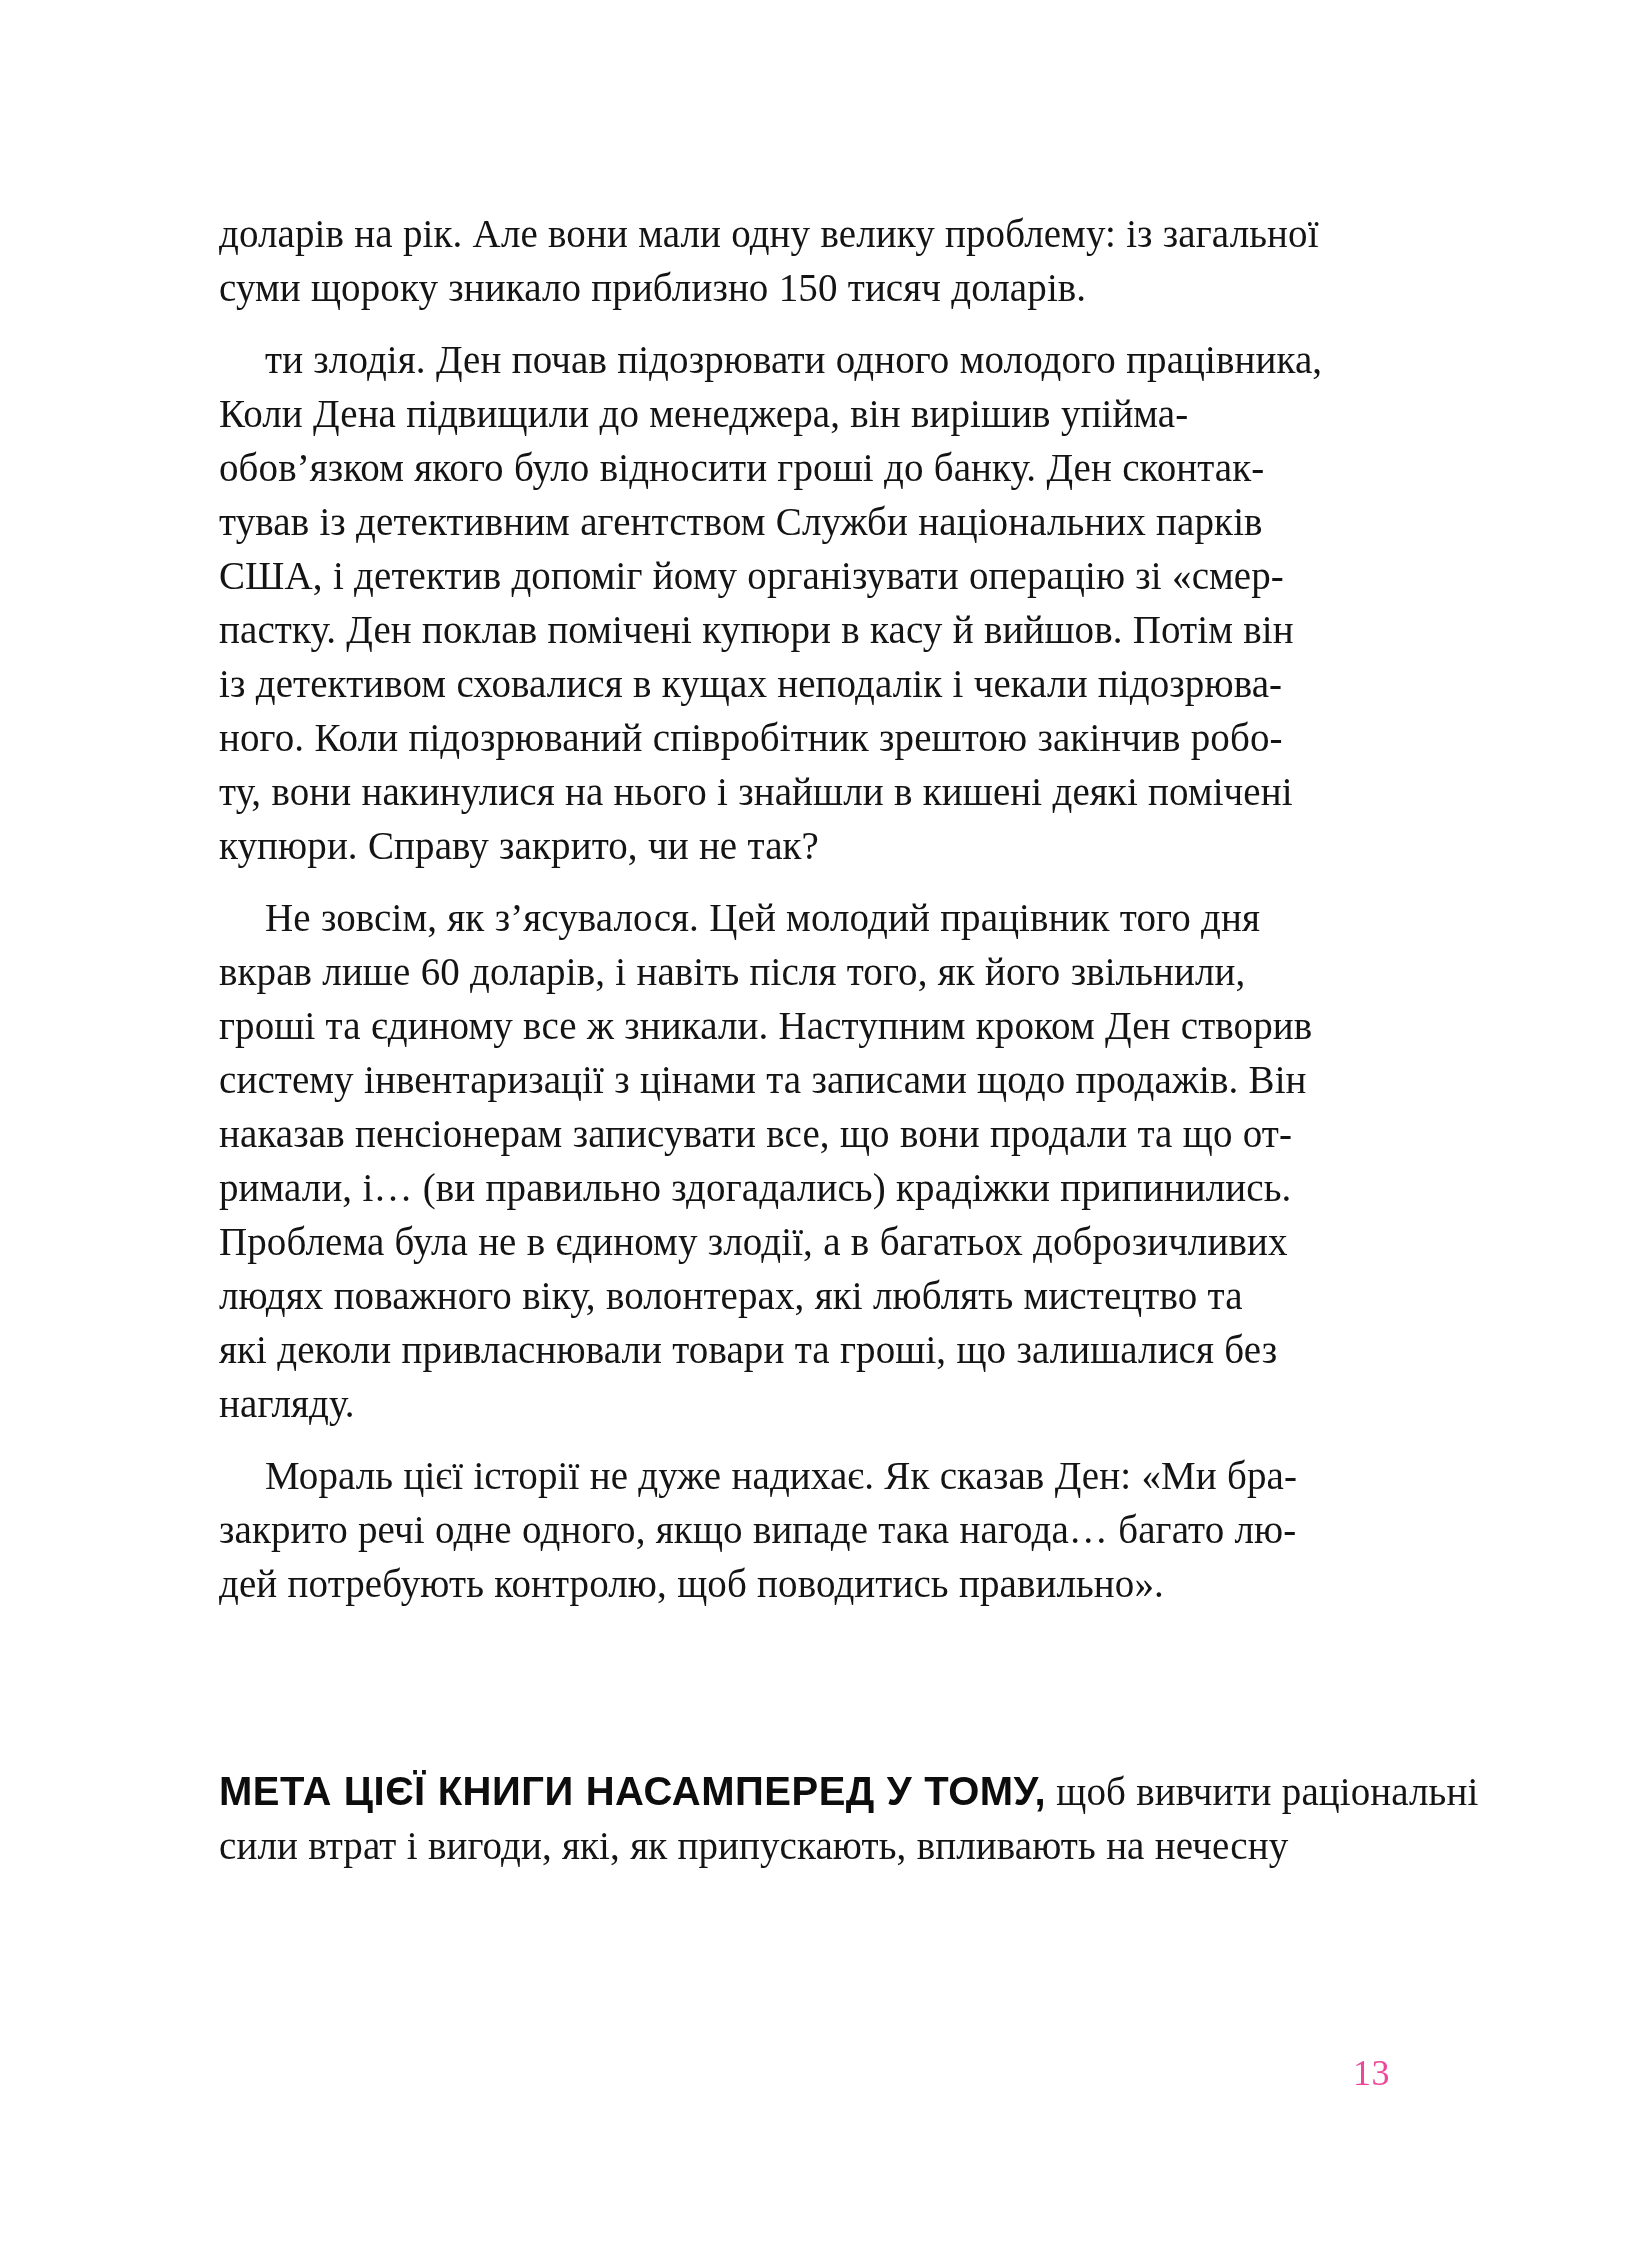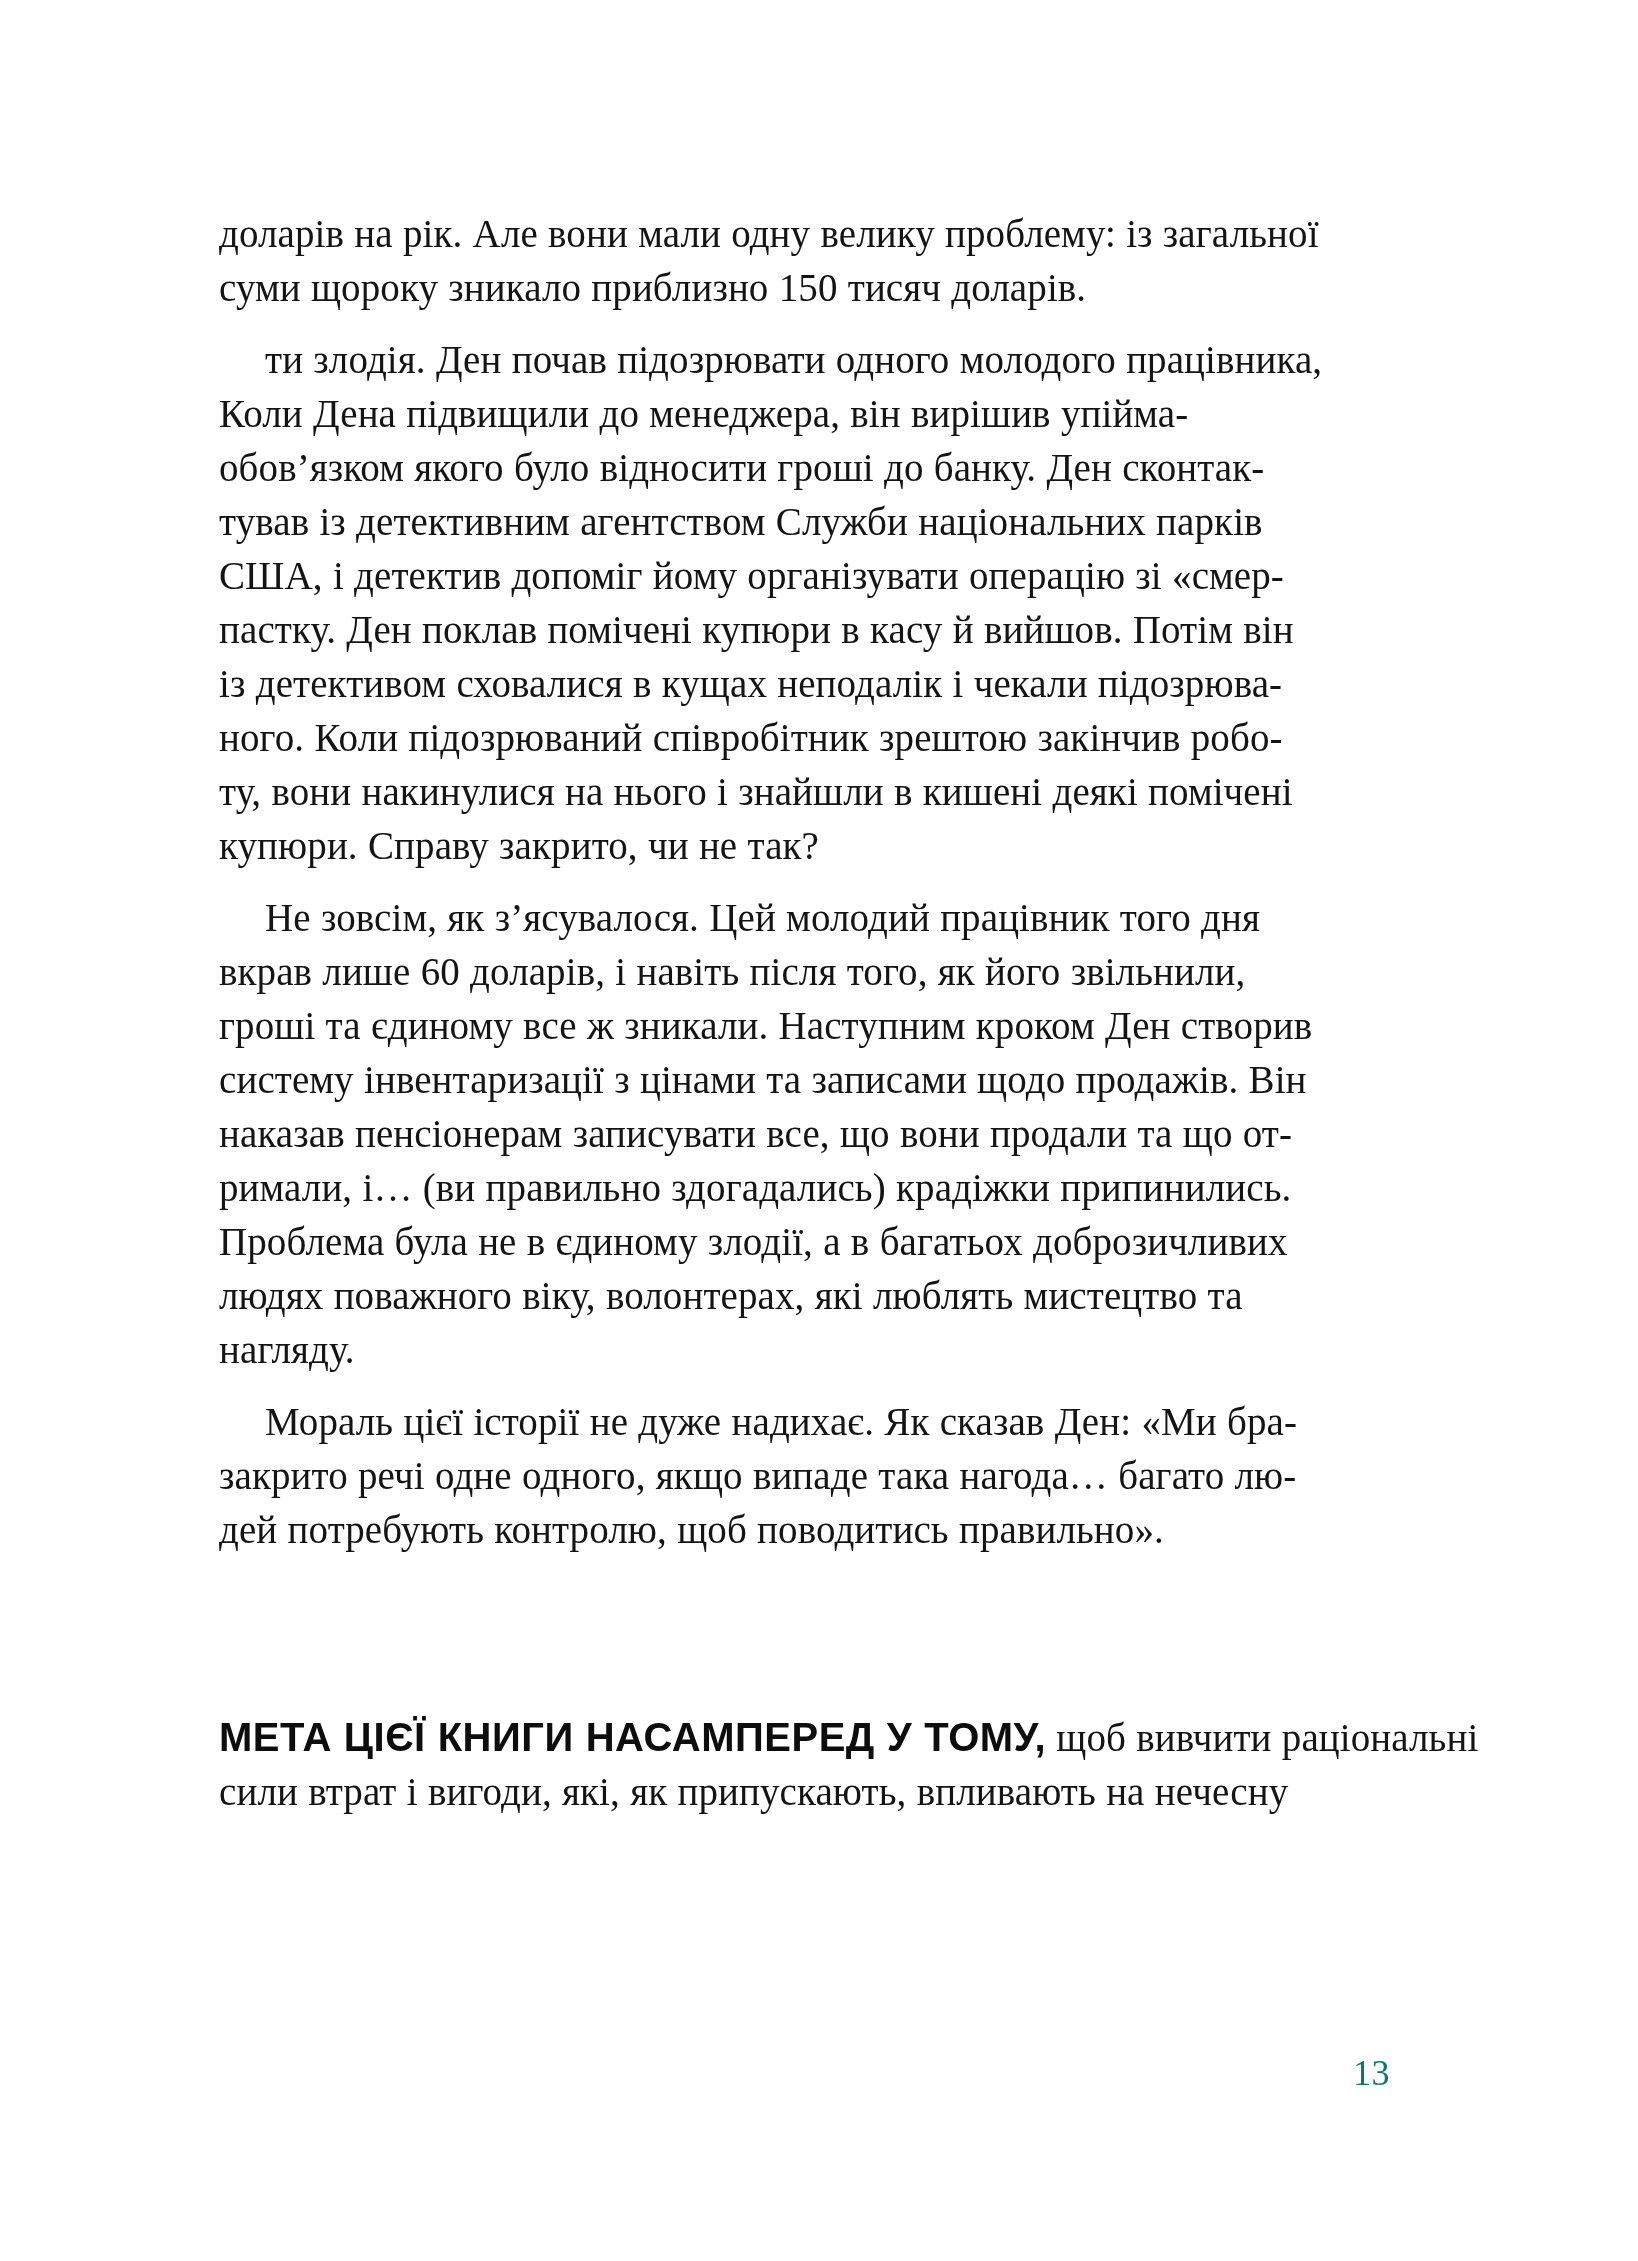--- a/index.html
+++ b/index.html
@@ -70,21 +70,21 @@
     text-transform: uppercase;
   }
 
   .folio {
     position: absolute;
     left: 1353px;
     top: 2053px;
     font-family: "Liberation Serif", "DejaVu Serif", serif;
     font-size: 36px;
     line-height: 41px;
-    color: #0f766e;
+    color: #ec4899;
     letter-spacing: 0.4px;
   }
 </style>
 </head>
 <body>
 
 <div class="page">
 
   <div class="text-column">
 
@@ -108,20 +108,21 @@
 
     <p class="para indent">
       <span class="line">Не зовсім, як з’ясувалося. Цей молодий працівник того дня</span>
       <span class="line">вкрав лише 60 доларів, і навіть після того, як його звільнили,</span>
       <span class="line">гроші та єдиному все ж зникали. Наступним кроком Ден створив</span>
       <span class="line">систему інвентаризації з цінами та записами щодо продажів. Він</span>
       <span class="line">наказав пенсіонерам записувати все, що вони продали та що от-</span>
       <span class="line">римали, і… (ви правильно здогадались) крадіжки припинились.</span>
       <span class="line">Проблема була не в єдиному злодії, а в багатьох доброзичливих</span>
       <span class="line">людях поважного віку, волонтерах, які люблять мистецтво та</span>
+      <span class="line">які деколи привласнювали товари та гроші, що залишалися без</span>
       <span class="line">нагляду.</span>
     </p>
 
     <p class="para indent">
       <span class="line">Мораль цієї історії не дуже надихає. Як сказав Ден: «Ми бра-</span>
       <span class="line">закрито речі одне одного, якщо випаде така нагода… багато лю-</span>
       <span class="line">дей потребують контролю, щоб поводитись правильно».</span>
     </p>
 
     <div class="section-gap"></div>

